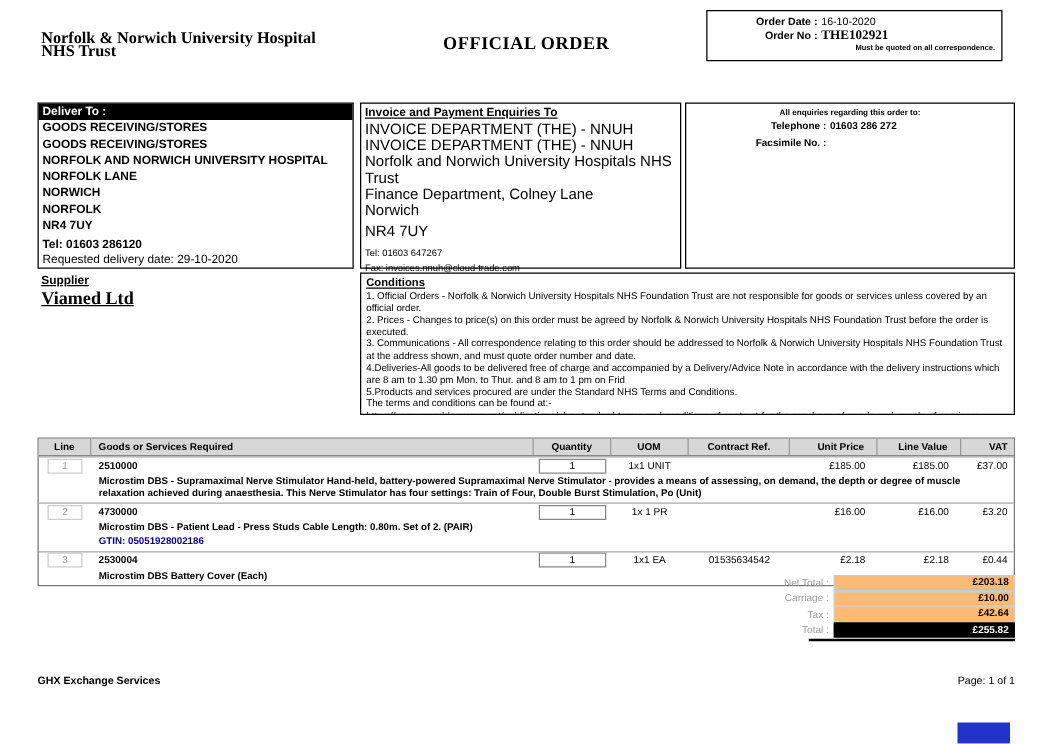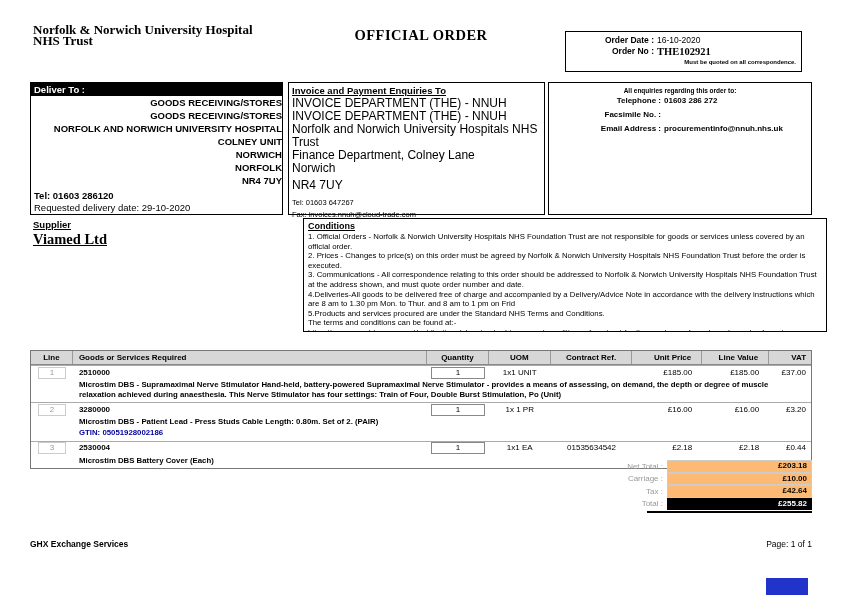--- a/index.html
+++ b/index.html
@@ -4,50 +4,50 @@
 <style>
   html,body{margin:0;padding:0;background:#fff;}
   #page{
     position:relative;width:842px;height:595px;background:#fff;
     font-family:"Liberation Sans",sans-serif;color:#000;overflow:hidden;
   }
   .abs{position:absolute;}
   
   #trust{left:33px;top:24px;font-family:"Liberation Serif",serif;font-weight:bold;font-size:13px;line-height:11px;}
   #doc-title{left:0;top:27px;width:842px;text-align:center;font-family:"Liberation Serif",serif;font-weight:bold;font-size:14.5px;letter-spacing:.5px;}
-  #order-box{left:565px;top:31px;width:237px;height:41px;border:1px solid #000;font-size:8.5px;padding-top:3px;box-sizing:border-box;}
+  #order-box{left:565px;top:8px;width:237px;height:41px;border:1px solid #000;font-size:8.5px;padding-top:3px;box-sizing:border-box;}
   .ob-row{display:flex;line-height:11px;}
   .ob-label{width:88px;text-align:right;font-weight:bold;}
   .ob-val{margin-left:3px;}
   .ob-val.orderno{font-family:"Liberation Serif",serif;font-weight:bold;font-size:10.5px;}
   .ob-note{text-align:right;font-weight:bold;font-size:6px;padding-right:5px;margin-top:2px;}
   
   .infobox{border:1px solid #000;box-sizing:border-box;top:82px;height:133px;background:#fff;}
   #deliver-box{left:30px;width:253px;}
   #deliver-box .boxhdr{background:#000;color:#fff;font-weight:bold;font-size:9.5px;padding:1px 3px;}
-  #deliver-box .addr-line{font-weight:bold;font-size:9.5px;line-height:13px;padding-left:3px;text-align:right;}
+  #deliver-box .addr-line{font-weight:bold;font-size:9.5px;line-height:13px;padding-left:3px;}
   #deliver-box .tel{font-weight:bold;font-size:9.5px;padding-left:3px;margin-top:3px;}
   #deliver-box .req{font-size:9.5px;padding-left:3px;margin-top:1px;}
   #invoice-box{left:288px;width:257px;padding:1px 3px;}
   #invoice-box .boxhdr2{font-weight:bold;font-size:9.5px;text-decoration:underline;line-height:13px;}
   #invoice-box .addr-line{font-size:12px;line-height:13px;}
   #invoice-box .postcode{margin-top:4px;}
   #invoice-box .tel{font-size:7.5px;margin-top:6px;}
   #invoice-box .fax{font-size:7.5px;margin-top:3px;}
   #enq-box{left:548px;width:264px;padding-top:4px;}
   #enq-box .enq-hdr{text-align:center;font-weight:bold;font-size:6.5px;}
   .enq-row{display:flex;font-size:8px;font-weight:bold;line-height:14px;}
   .enq-label{width:112px;text-align:right;}
   .enq-val{margin-left:3px;}
   
   #supplier{left:33px;top:219px;}
   #supplier .sup-hdr{font-weight:bold;font-size:9.5px;text-decoration:underline;}
   #supplier .sup-name{font-family:"Liberation Serif",serif;font-weight:bold;font-size:14.5px;text-decoration:underline;margin-top:1px;}
   
-  #conditions{left:303px;top:218px;width:524px;height:114px;border:1px solid #000;box-sizing:border-box;padding:2px 4px;overflow:hidden;}
+  #conditions{left:288px;top:218px;width:524px;height:114px;border:1px solid #000;box-sizing:border-box;padding:2px 4px;overflow:hidden;}
   #conditions .cond-hdr{font-weight:bold;font-size:9px;text-decoration:underline;margin-bottom:1px;}
   #conditions .cond-line{font-size:7.8px;line-height:9.6px;}
   #conditions .cond-url{white-space:nowrap;overflow:hidden;}
   
   #items{left:30px;top:350px;width:782px;border:1px solid #777;box-sizing:border-box;background:#fff;}
   .thead{display:flex;background:#d7d7d7;border-bottom:1px solid #888;font-weight:bold;font-size:8px;line-height:13px;height:13px;}
   .thead .hc{box-sizing:border-box;border-right:1px solid #999;}
   .col-line{width:42px;text-align:center;}
   .col-goods{width:355px;padding-left:6px;box-sizing:border-box;}
   .col-qty{width:62px;text-align:center;}
@@ -99,21 +99,21 @@
       <span class="ob-val orderno">THE102921</span>
     </div>
     <div class="ob-note">Must be quoted on all correspondence.</div>
   </div>
 
   <div class="abs infobox" id="deliver-box">
     <div class="boxhdr">Deliver To :</div>
     <div class="addr-line">GOODS RECEIVING/STORES</div>
     <div class="addr-line">GOODS RECEIVING/STORES</div>
     <div class="addr-line">NORFOLK AND NORWICH UNIVERSITY HOSPITAL</div>
-    <div class="addr-line">COLNEY UNIT</div>
+    <div class="addr-line">NORFOLK LANE</div>
     <div class="addr-line">NORWICH</div>
     <div class="addr-line">NORFOLK</div>
     <div class="addr-line">NR4 7UY</div>
     <div class="tel">Tel: 01603 286120</div>
     <div class="req">Requested delivery date: 29-10-2020</div>
   </div>
 
   <div class="abs infobox" id="invoice-box">
     <div class="boxhdr2">Invoice and Payment Enquiries To</div>
     <div class="addr-line">INVOICE DEPARTMENT (THE) - NNUH</div>
@@ -129,24 +129,20 @@
   <div class="abs infobox" id="enq-box">
     <div class="enq-hdr">All enquiries regarding this order to:</div>
     <div class="enq-row">
       <span class="enq-label">Telephone :</span>
       <span class="enq-val">01603 286 272</span>
     </div>
     <div class="enq-row">
       <span class="enq-label">Facsimile No. :</span>
       <span class="enq-val"></span>
     </div>
-    <div class="enq-row">
-      <span class="enq-label">Email Address :</span>
-      <span class="enq-val">procurementinfo@nnuh.nhs.uk</span>
-    </div>
   </div>
 
   <div class="abs" id="supplier">
     <div class="sup-hdr">Supplier</div>
     <div class="sup-name">Viamed Ltd</div>
   </div>
 
   <div class="abs" id="conditions">
     <div class="cond-hdr">Conditions</div>
     <div class="cond-line">1. Official Orders - Norfolk &amp; Norwich University Hospitals NHS Foundation Trust are not responsible for goods or services unless covered by an official order.</div>
@@ -186,21 +182,21 @@
         <div class="col-vat num">£37.00</div>
       </div>
       <div class="desc">Microstim DBS - Supramaximal Nerve Stimulator Hand-held, battery-powered Supramaximal Nerve Stimulator - provides a means of assessing, on demand, the depth or degree of muscle relaxation achieved during anaesthesia. This Nerve Stimulator has four settings: Train of Four, Double Burst Stimulation, Po (Unit)</div>
     </div>
 
     <div class="trow">
       <div class="subrow">
         <div class="col-line">
             <div class="lineno">2</div>
           </div>
-        <div class="col-goods code">3280000</div>
+        <div class="col-goods code">4730000</div>
         <div class="col-qty">
             <div class="qtybox">1</div>
           </div>
         <div class="col-uom num">1x 1 PR</div>
         <div class="col-cref num"></div>
         <div class="col-uprice num">£16.00</div>
         <div class="col-lvalue num">£16.00</div>
         <div class="col-vat num">£3.20</div>
       </div>
       <div class="desc">Microstim DBS - Patient Lead - Press Studs Cable Length: 0.80m. Set of 2. (PAIR)</div>

